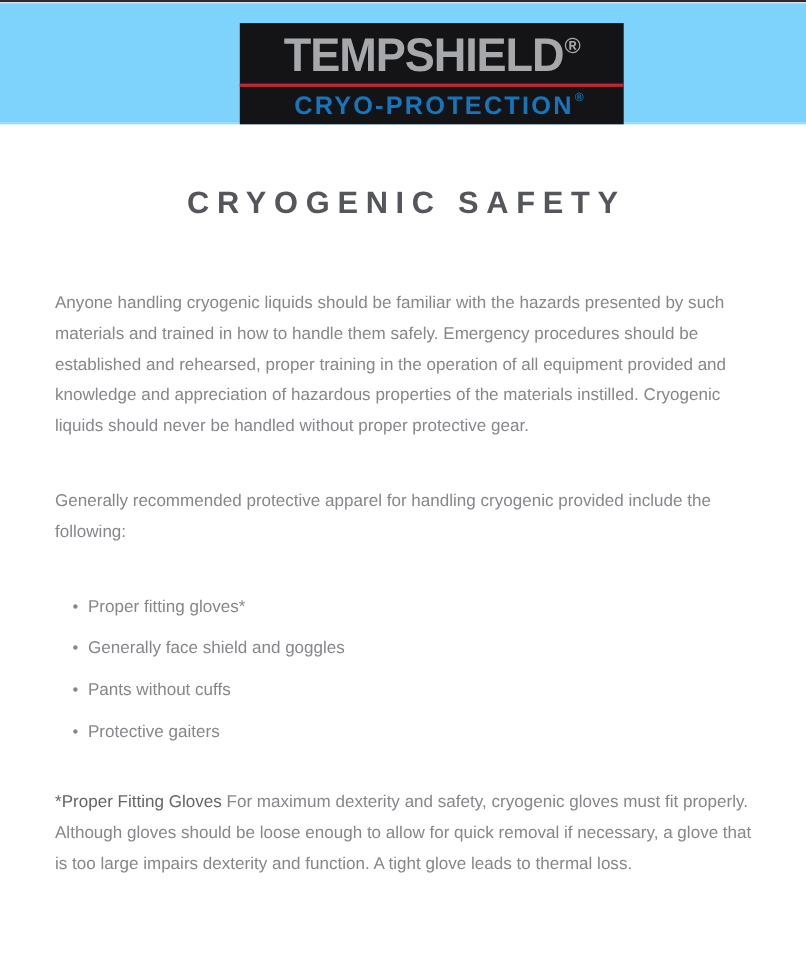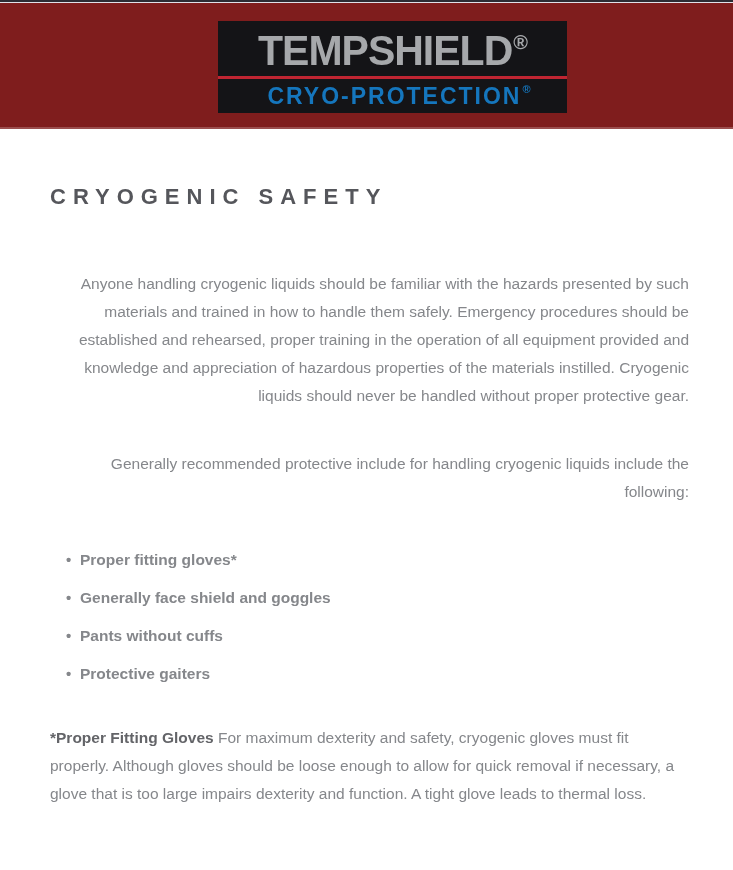--- a/index.html
+++ b/index.html
@@ -12,22 +12,22 @@
     height: 870px;
     font-family: "Liberation Sans", sans-serif;
     position: relative;
     overflow: hidden;
   }
 
   
   .top-edge-dark { height: 2px; background: #2c2c34; }
   .top-edge-light { height: 1px; background: #e0e1e8; }
   .header {
-    height: 126px;
-    background: #7f1d1d;
+    height: 110px;
+    background: #7dd3fc;
     box-shadow: inset 0 -2px 0 rgba(255,255,255,0.22);
   }
 
   
   .logo-box {
     width: 349px;
     height: 92px;
     margin-left: 218px;
     position: relative;
     top: 18px;
@@ -91,56 +91,54 @@
 
   
   .content {
     padding: 0 44px 0 50px;
     color: #85878b;
     font-size: 15.5px;
     line-height: 28px;
   }
   .page-title {
     margin: 55px 0 60px 0;
-    text-align: left;
+    text-align: center;
     color: #55565b;
-    font-size: 22px;
+    font-size: 28px;
     font-weight: 700;
     letter-spacing: 7px;
     line-height: 1.2;
   }
   .para {
     margin: 0 0 40px 0;
-    text-align: right;
   }
   .apparel-list {
     list-style: none;
     margin: 0 0 36px 0;
     padding: 0 0 0 18px;
   }
   .apparel-list li {
     position: relative;
     padding-left: 12px;
     margin-bottom: 10px;
     line-height: 28px;
-    font-weight: bold;
   }
   .apparel-list li::before {
     content: "•";
     position: absolute;
     left: -2px;
     top: 0;
     color: #85878b;
     font-size: 15px;
   }
   .footnote {
     margin: 0;
   }
   .footnote-lead {
-    font-weight: 700;
+    font-weight: 400;
     color: #636468;
   }
 </style>
 </head>
 <body>
 
 <div class="top-edge-dark"></div>
 <div class="top-edge-light"></div>
 
 <div class="header">
@@ -155,21 +153,21 @@
         <span class="logo-sub-reg">®</span>
     </div>
   </div>
 </div>
 
 <div class="content">
   <h1 class="page-title">CRYOGENIC SAFETY</h1>
 
   <p class="para">Anyone handling cryogenic liquids should be familiar with the hazards presented by such materials and trained in how to handle them safely. Emergency procedures should be established and rehearsed, proper training in the operation of all equipment provided and knowledge and appreciation of hazardous properties of the materials instilled. Cryogenic liquids should never be handled without proper protective gear.</p>
 
-  <p class="para">Generally recommended protective include for handling cryogenic liquids include the following:</p>
+  <p class="para">Generally recommended protective apparel for handling cryogenic provided include the following:</p>
 
   <ul class="apparel-list">
     <li>Proper fitting gloves*</li>
     <li>Generally face shield and goggles</li>
     <li>Pants without cuffs</li>
     <li>Protective gaiters</li>
   </ul>
 
   <p class="footnote"><span class="footnote-lead">*Proper Fitting Gloves</span><span> For maximum dexterity and safety, cryogenic gloves must fit properly. Although gloves should be loose enough to allow for quick removal if necessary, a glove that is too large impairs dexterity and function. A tight glove leads to thermal loss.</span></p>
 </div>

